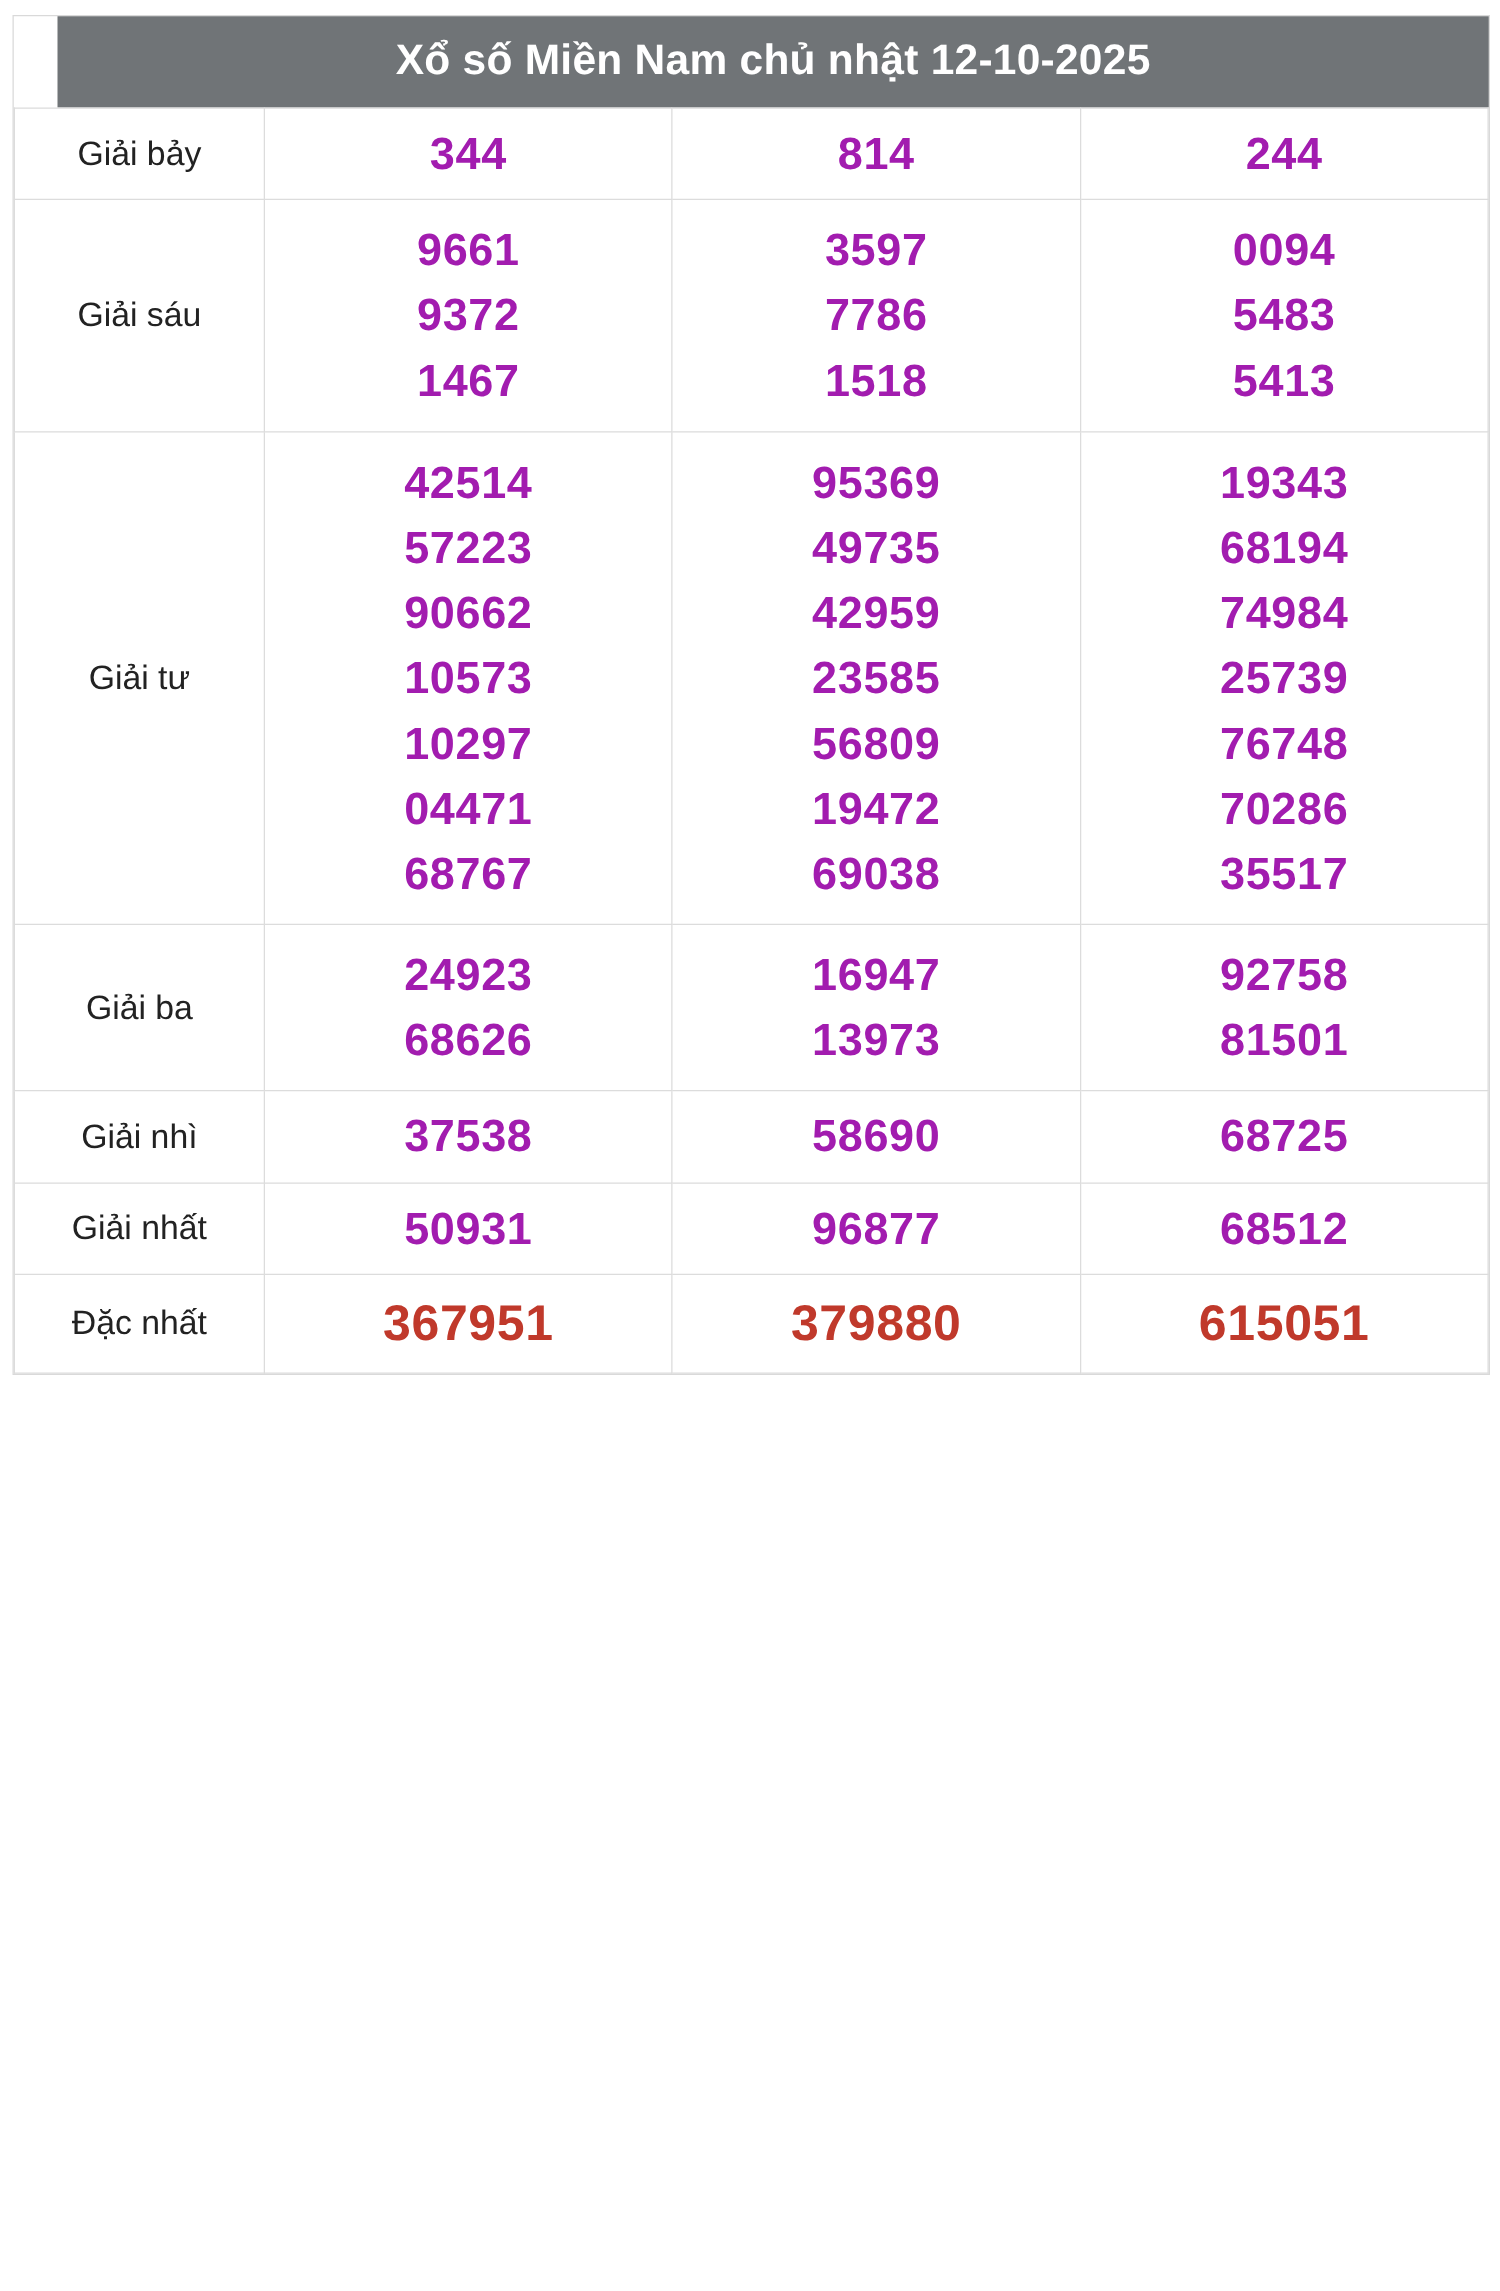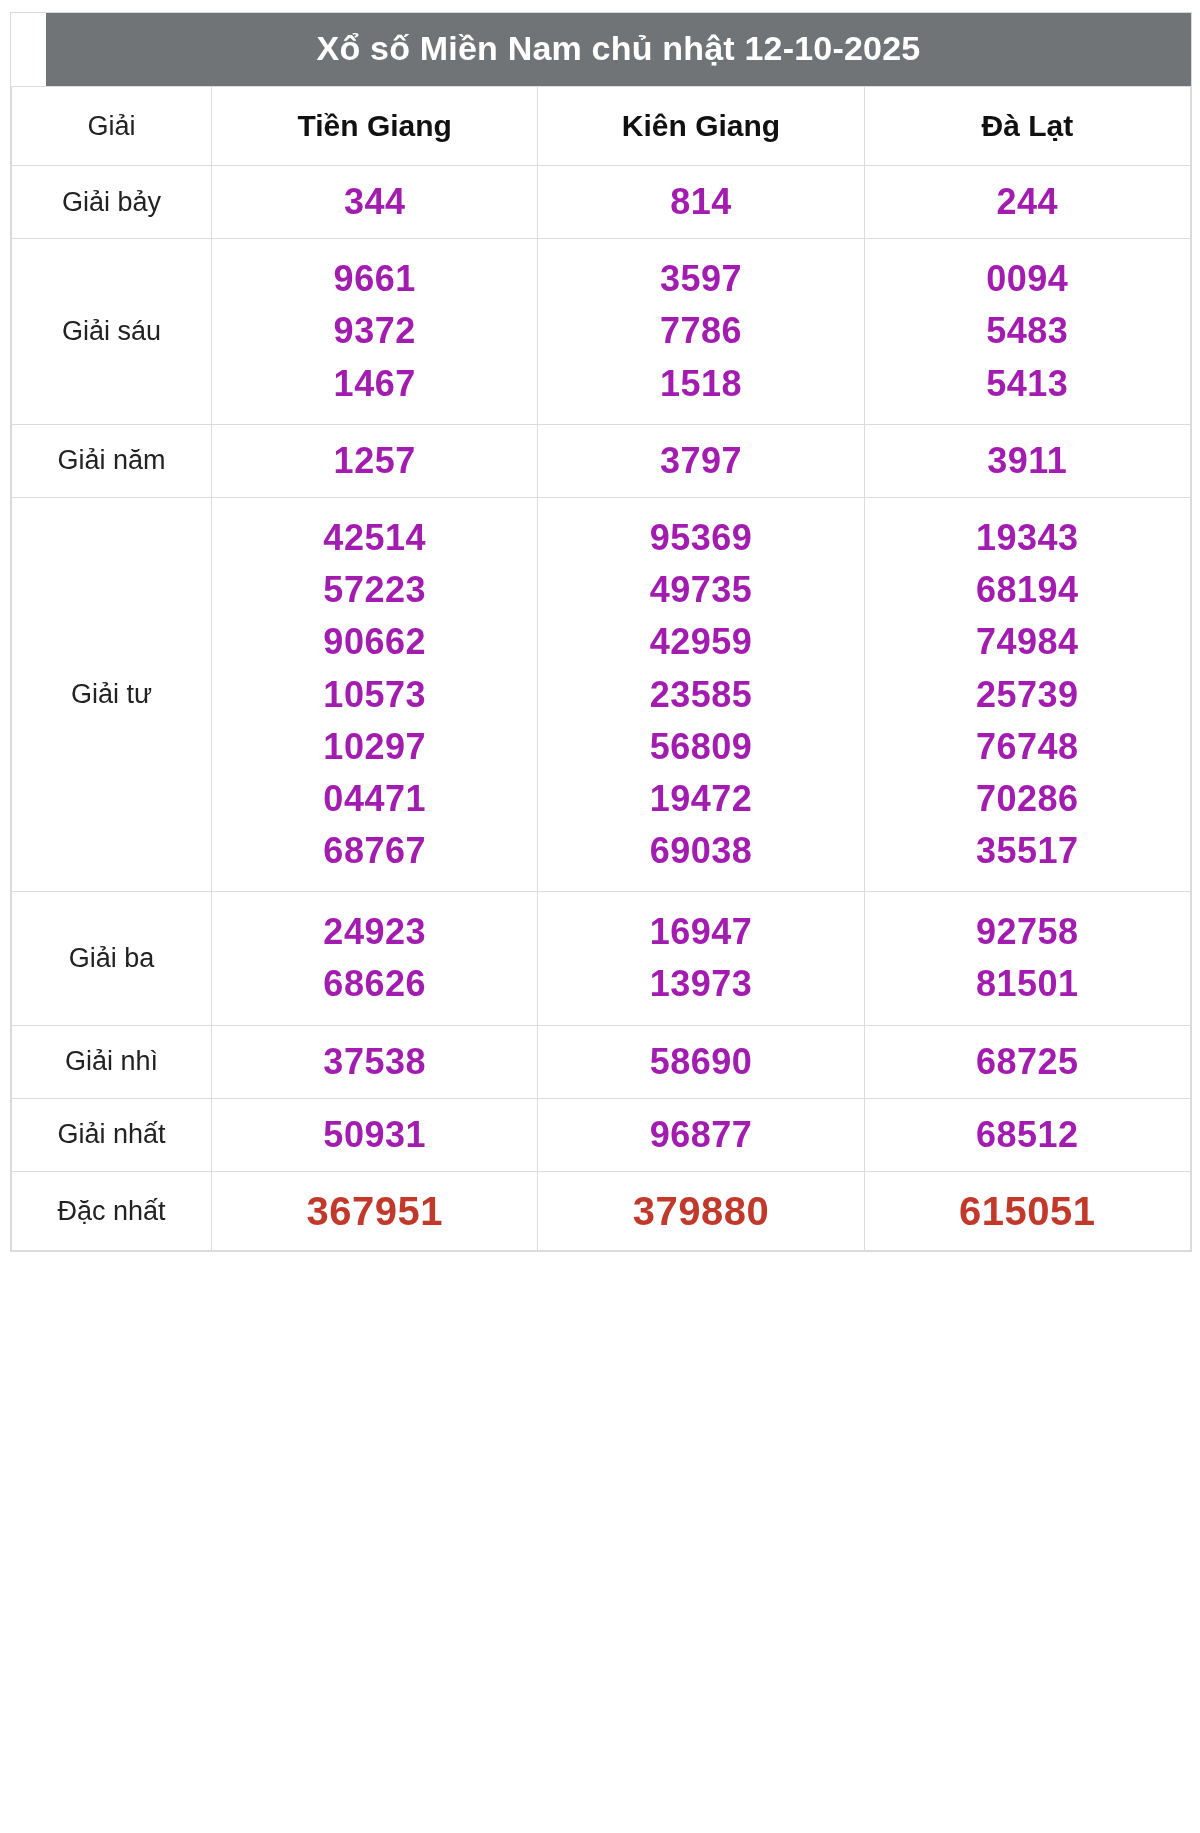--- a/index.html
+++ b/index.html
@@ -93,26 +93,20 @@
 
     <table class="results">
       <colgroup>
         <col class="col-label">
         <col>
         <col>
         <col>
       </colgroup>
       <tbody id="results-body">
           <tr>
-            <td class="head-label">Giải</td>
-            <td class="prov-head">Tiền Giang</td>
-            <td class="prov-head">Kiên Giang</td>
-            <td class="prov-head">Đà Lạt</td>
-          </tr>
-          <tr>
             <td class="prize-label">Giải bảy</td>
             <td class="num stack">
               <div>344</div>
             </td>
             <td class="num stack">
               <div>814</div>
             </td>
             <td class="num stack">
               <div>244</div>
             </td>
@@ -126,32 +120,20 @@
             </td>
             <td class="num stack cell-pad-lg">
               <div>3597</div>
               <div>7786</div>
               <div>1518</div>
             </td>
             <td class="num stack cell-pad-lg">
               <div>0094</div>
               <div>5483</div>
               <div>5413</div>
-            </td>
-          </tr>
-          <tr>
-            <td class="prize-label">Giải năm</td>
-            <td class="num stack">
-              <div>1257</div>
-            </td>
-            <td class="num stack">
-              <div>3797</div>
-            </td>
-            <td class="num stack">
-              <div>3911</div>
             </td>
           </tr>
           <tr>
             <td class="prize-label">Giải tư</td>
             <td class="num stack cell-pad-lg">
               <div>42514</div>
               <div>57223</div>
               <div>90662</div>
               <div>10573</div>
               <div>10297</div>

